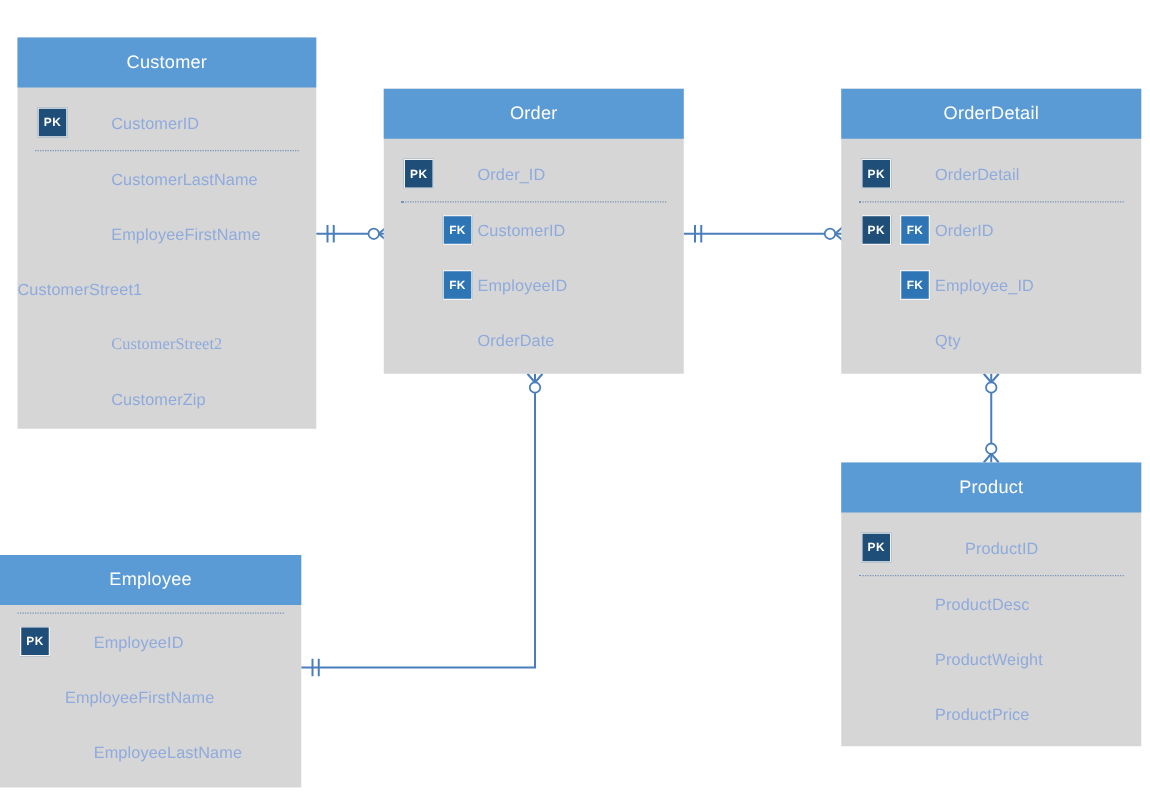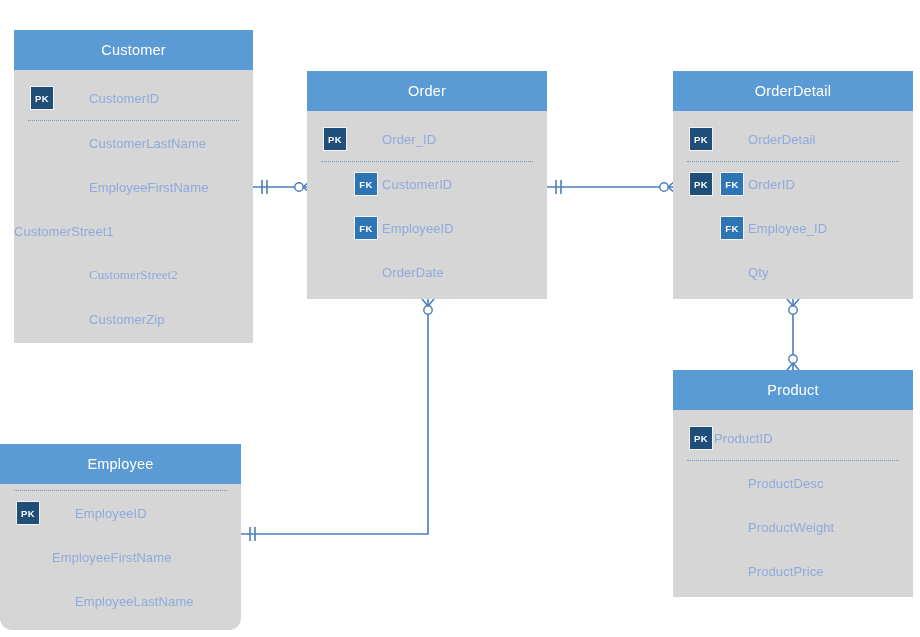--- a/index.html
+++ b/index.html
@@ -262,35 +262,35 @@
         </div>
       </div>
       <div class="entity" style="left: 673px; top: 370px; width: 240px; height: 227px;">
         <div class="entity-header">Product</div>
         <div class="entity-body">
           <div class="attr-row">
             <div class="badges">
               <div class="badge pk">PK</div>
               <div style="width: 24px; height: 24px;"></div>
             </div>
-            <span class="attr-name" style="margin-left: 41px; text-align: right;">ProductID</span>
+            <span class="attr-name" style="margin-left: 99px; text-align: right;">ProductID</span>
           </div>
           <div class="divider"></div>
           <div class="attr-row">
             <span class="attr-name" style="margin-left: 75px; text-align: center;">ProductDesc</span>
           </div>
           <div class="attr-row">
             <span class="attr-name" style="margin-left: 75px;">ProductWeight</span>
           </div>
           <div class="attr-row">
             <span class="attr-name" style="margin-left: 75px;">ProductPrice</span>
           </div>
         </div>
       </div>
-      <div class="entity" style="left: 0px; top: 444px; width: 241px; height: 186px; border-radius: 12px;">
+      <div class="entity" style="left: 0px; top: 444px; width: 241px; height: 186px;">
         <div class="entity-header">Employee</div>
         <div class="entity-body">
           <div class="divider"></div>
           <div class="attr-row">
             <div class="badges">
               <div class="badge pk">PK</div>
               <div style="width: 24px; height: 24px;"></div>
             </div>
             <span class="attr-name" style="margin-left: 75px;">EmployeeID</span>
           </div>

